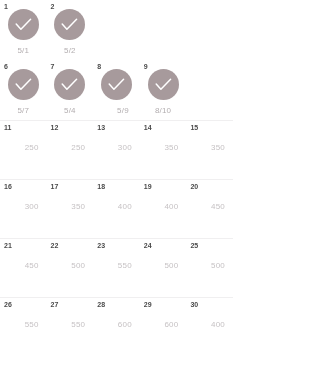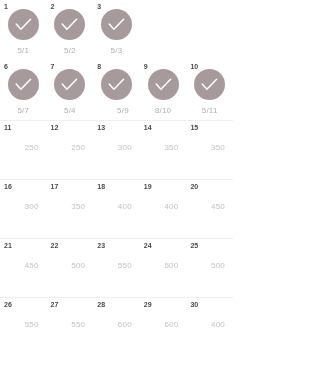--- a/index.html
+++ b/index.html
@@ -97,31 +97,20 @@
         <span class="day-num" style="color: rgb(74, 74, 74);">2</span>
         <div class="avatar" style="background: rgb(167, 154, 156);">
           <span>
             <svg width="17" height="13" viewBox="0 0 17 13" fill="none" xmlns="http://www.w3.org/2000/svg">
               <path d="M1.2 6.1 L5.9 11.2 L15.6 1.3" stroke="#ffffff" stroke-width="1.5" stroke-linecap="round" stroke-linejoin="round" fill="none"></path>
             </svg>
           </span>
         </div>
         <span class="date-label" style="color: rgb(179, 174, 176);">5/2</span>
       </div>
-      <div class="cal-cell">
-        <span class="day-num" style="color: rgb(74, 74, 74);">3</span>
-        <div class="avatar" style="background: rgb(167, 154, 156);">
-          <span>
-            <svg width="17" height="13" viewBox="0 0 17 13" fill="none" xmlns="http://www.w3.org/2000/svg">
-              <path d="M1.2 6.1 L5.9 11.2 L15.6 1.3" stroke="#ffffff" stroke-width="1.5" stroke-linecap="round" stroke-linejoin="round" fill="none"></path>
-            </svg>
-          </span>
-        </div>
-        <span class="date-label" style="color: rgb(179, 174, 176);">5/3</span>
-      </div>
     </div>
     <div class="cal-row avatar-row">
       <div class="cal-cell">
         <span class="day-num" style="color: rgb(74, 74, 74);">6</span>
         <div class="avatar" style="background: rgb(167, 154, 156);">
           <span>
             <svg width="17" height="13" viewBox="0 0 17 13" fill="none" xmlns="http://www.w3.org/2000/svg">
               <path d="M1.2 6.1 L5.9 11.2 L15.6 1.3" stroke="#ffffff" stroke-width="1.5" stroke-linecap="round" stroke-linejoin="round" fill="none"></path>
             </svg>
           </span>
@@ -153,31 +142,20 @@
       <div class="cal-cell">
         <span class="day-num" style="color: rgb(74, 74, 74);">9</span>
         <div class="avatar" style="background: rgb(167, 154, 156);">
           <span>
             <svg width="17" height="13" viewBox="0 0 17 13" fill="none" xmlns="http://www.w3.org/2000/svg">
               <path d="M1.2 6.1 L5.9 11.2 L15.6 1.3" stroke="#ffffff" stroke-width="1.5" stroke-linecap="round" stroke-linejoin="round" fill="none"></path>
             </svg>
           </span>
         </div>
         <span class="date-label" style="color: rgb(179, 174, 176);">8/10</span>
-      </div>
-      <div class="cal-cell">
-        <span class="day-num" style="color: rgb(74, 74, 74);">10</span>
-        <div class="avatar" style="background: rgb(167, 154, 156);">
-          <span>
-            <svg width="17" height="13" viewBox="0 0 17 13" fill="none" xmlns="http://www.w3.org/2000/svg">
-              <path d="M1.2 6.1 L5.9 11.2 L15.6 1.3" stroke="#ffffff" stroke-width="1.5" stroke-linecap="round" stroke-linejoin="round" fill="none"></path>
-            </svg>
-          </span>
-        </div>
-        <span class="date-label" style="color: rgb(179, 174, 176);">5/11</span>
       </div>
     </div>
     <div class="cal-row value-row" style="border-top-color: rgb(240, 239, 240);">
       <div class="cal-cell">
         <span class="day-num" style="color: rgb(74, 74, 74);">11</span>
         <div class="value-wrap">
           <span class="value-text" style="color: rgb(198, 194, 196);">250</span>
         </div>
       </div>
       <div class="cal-cell">

